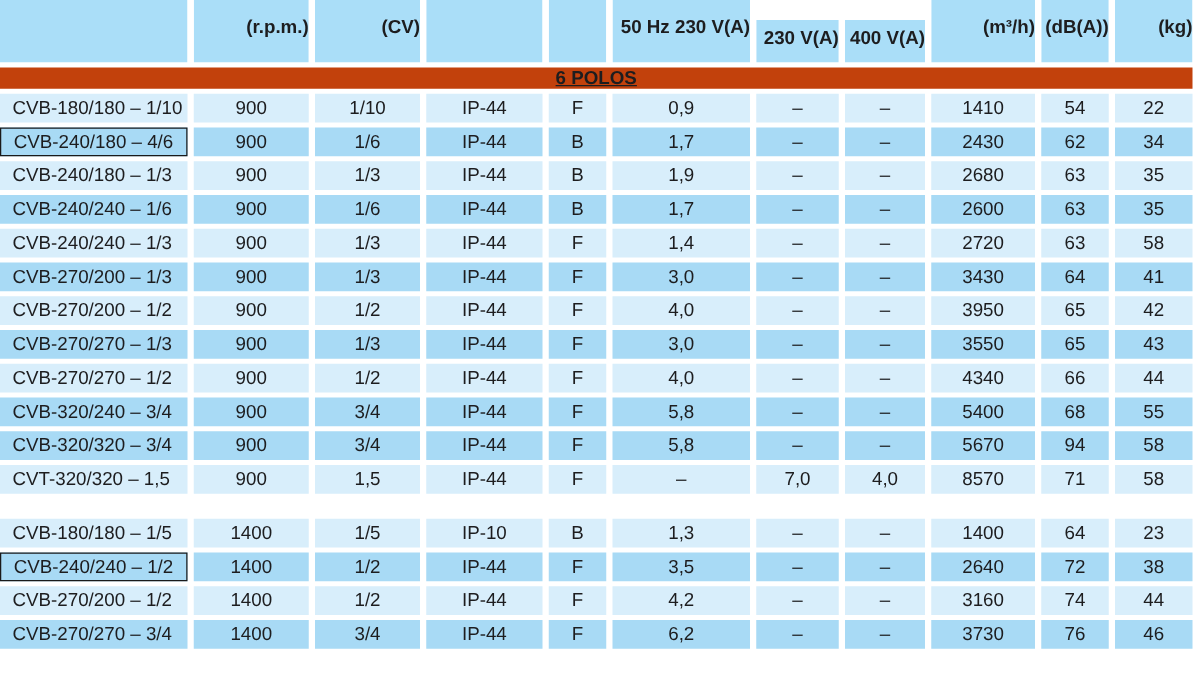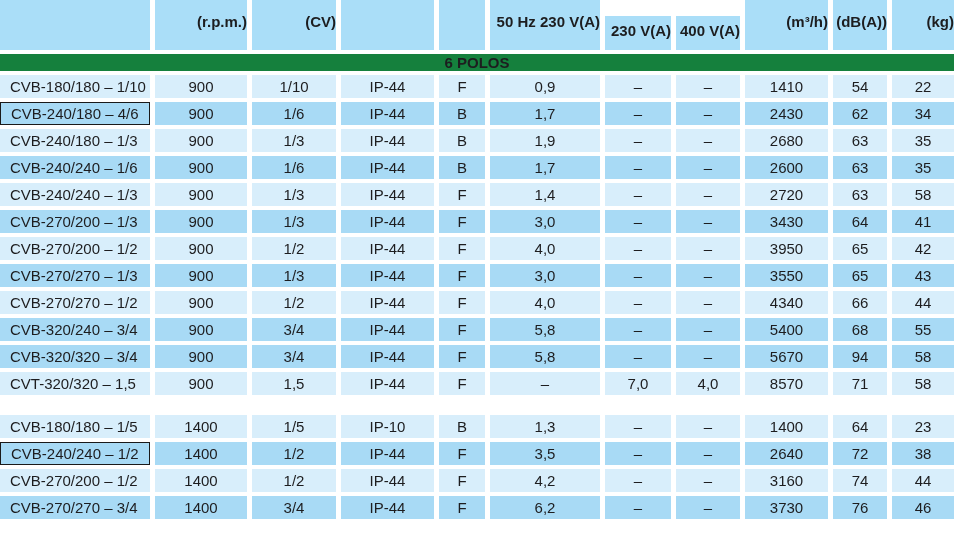--- a/index.html
+++ b/index.html
@@ -47,25 +47,26 @@
     height: 34px;
     margin-top: 4px;
     padding-bottom: 6px;
   }
   tbody td { height: 23px; text-align: center; vertical-align: middle; }
   tr.light td { background: var(--light); }
   tr.dark td  { background: var(--dark); }
   td.model { text-align: left; padding-left: 10px; margin-top: 33px; }
   td.boxed { border: 1px solid var(--boxline); }
   tr.section-row td {
-    background: #15803d;
+    background: #c2410c;
     font-weight: bold;
     text-align: center;
     height: 17px;
     vertical-align: middle;
+    text-decoration: underline;
   }
   tr.gap-row td { background: #ffffff; height: 12px; }
 </style>
 </head>
 <body>
 
 <table class="spec">
   <colgroup>
     <col style="width:150px">
       <col style="width:92px">

